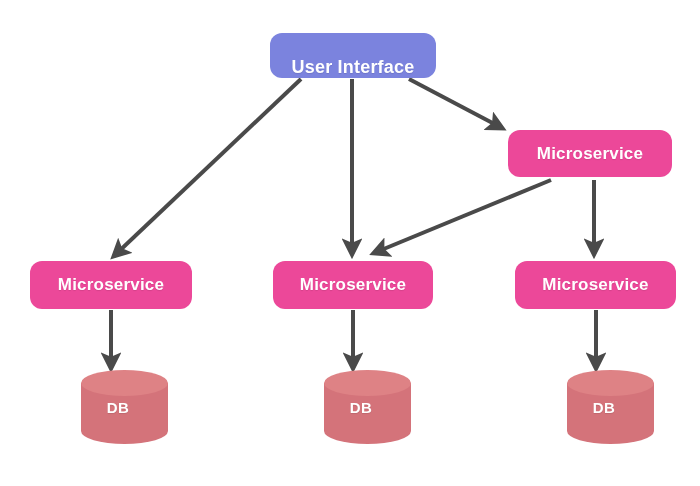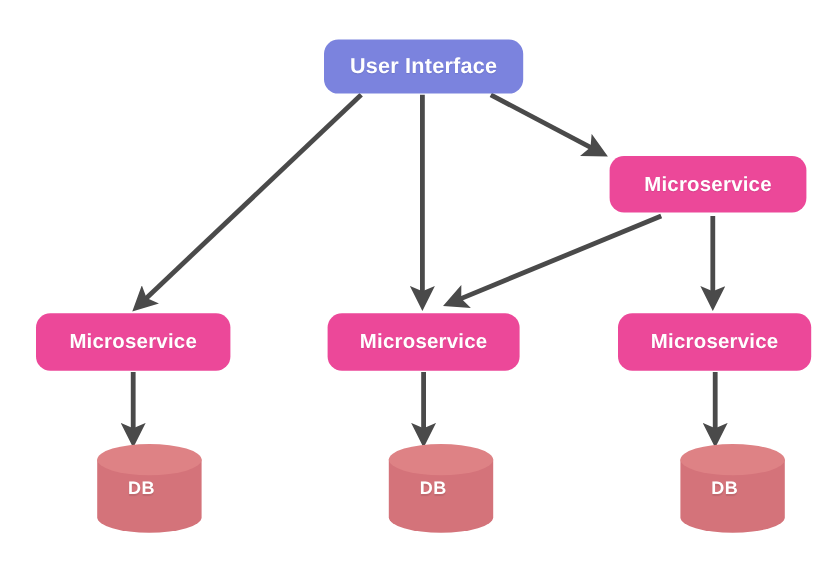--- a/index.html
+++ b/index.html
@@ -33,20 +33,21 @@
     box-sizing: border-box;
     color: #ffffff;
     font-weight: bold;
     letter-spacing: 0.2px;
     text-shadow: 0 1px 1px rgba(0,0,0,0.10);
     z-index: 3;
   }
   .node-ui {
     background: #7b83de;
     font-size: 18px;
+    align-items: flex-end;
   }
   .node-service {
     background: #ec4899;
     font-size: 17px;
   }
   .db-node {
     position: absolute;
     z-index: 3;
     padding-left: 13px;
   }

